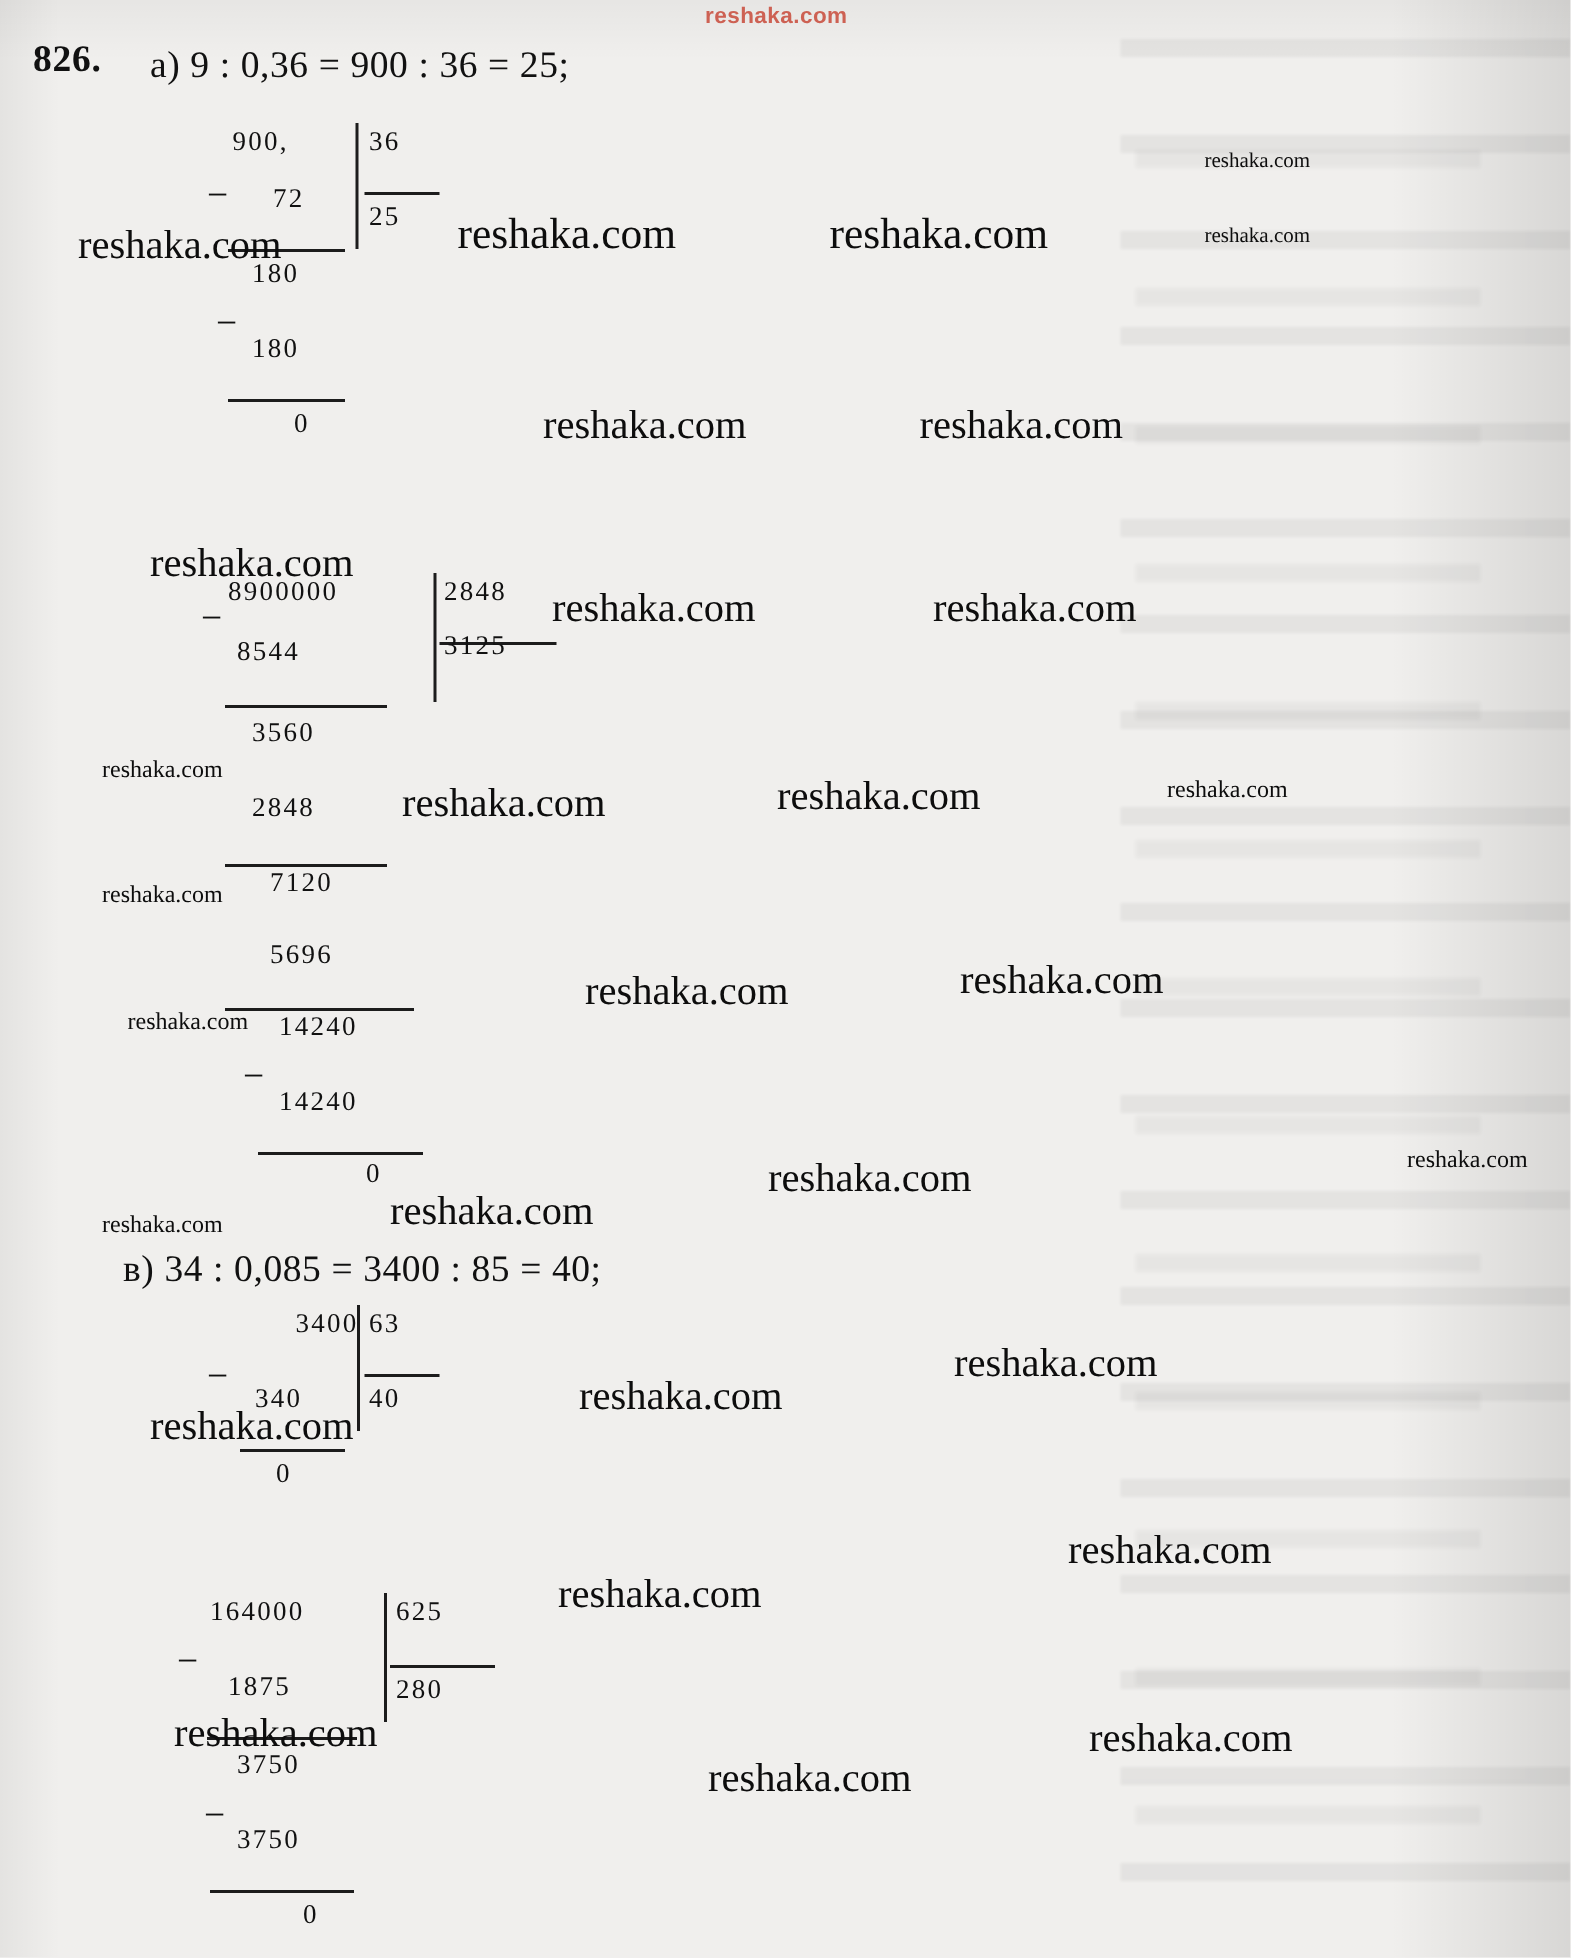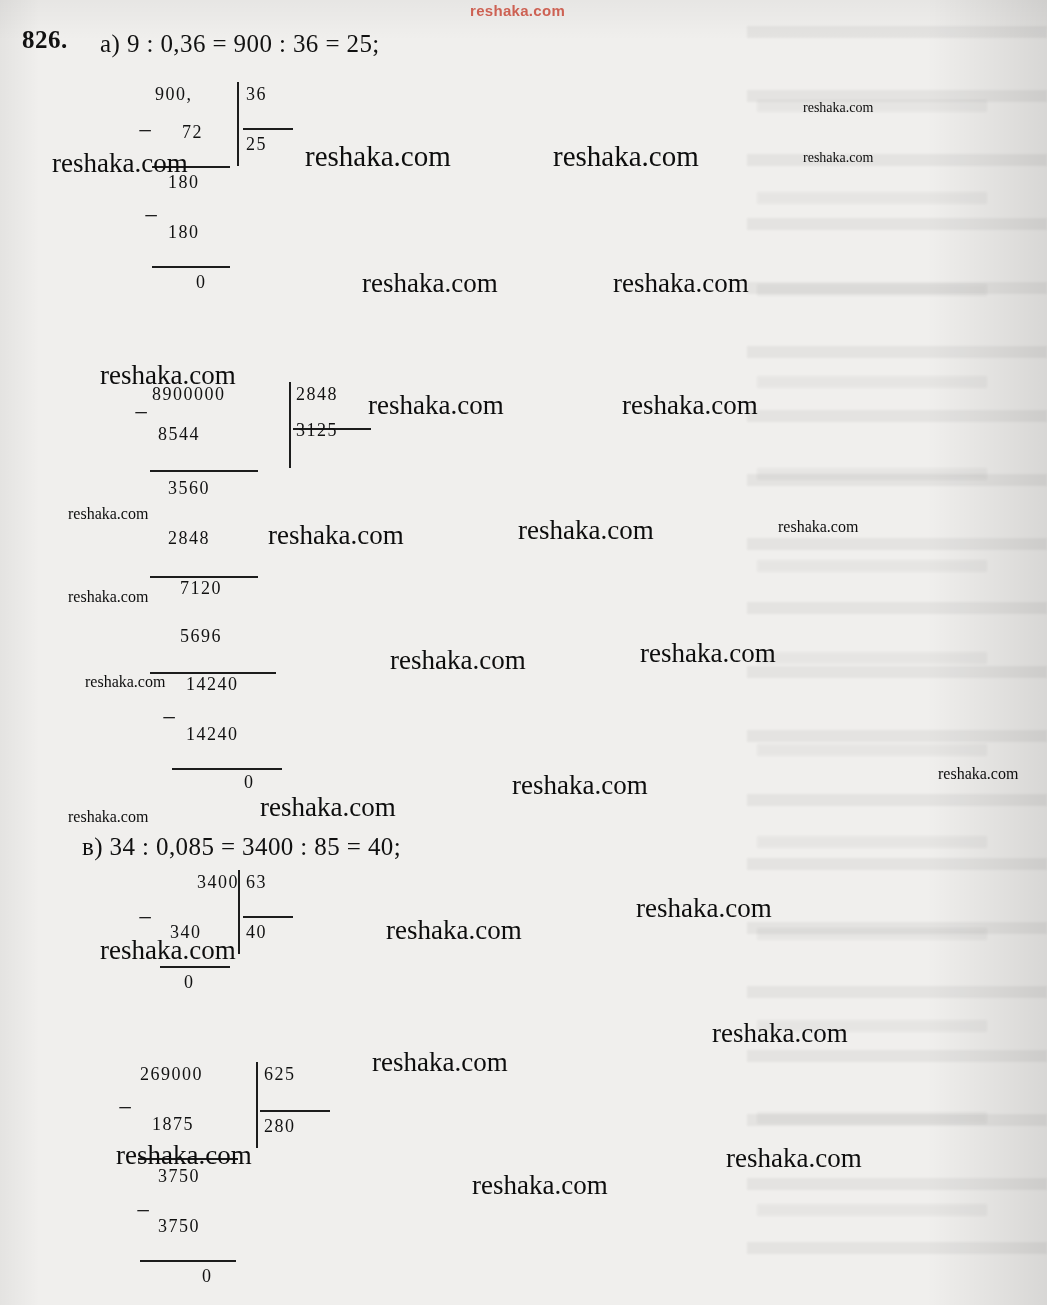--- a/index.html
+++ b/index.html
@@ -196,21 +196,21 @@
     <div class="num" style="left:246px; top:872px;">63</div>
     <div class="hline" style="left:243px; top:916px; width:50px;"></div>
     <div class="num" style="left:246px; top:922px;">40</div>
 
     <div class="minus-sign" style="left:138px; top:905px;">−</div>
     <div class="num" style="left:170px; top:922px;">340</div>
     <div class="hline" style="left:160px; top:966px; width:70px;"></div>
     <div class="num" style="left:184px; top:972px;">0</div>
 
 
-    <div class="num" style="left:140px; top:1064px;">269000</div>
+    <div class="num" style="left:140px; top:1064px;">164000</div>
     <div class="vline" style="left:256px; top:1062px; height:86px;"></div>
     <div class="num" style="left:264px; top:1064px;">625</div>
     <div class="hline" style="left:260px; top:1110px; width:70px;"></div>
     <div class="num" style="left:264px; top:1116px;">280</div>
 
     <div class="minus-sign" style="left:118px; top:1095px;">−</div>
     <div class="num" style="left:152px; top:1114px;">1875</div>
     <div class="hline" style="left:138px; top:1158px; width:100px;"></div>
 
     <div class="num" style="left:158px; top:1166px;">3750</div>

